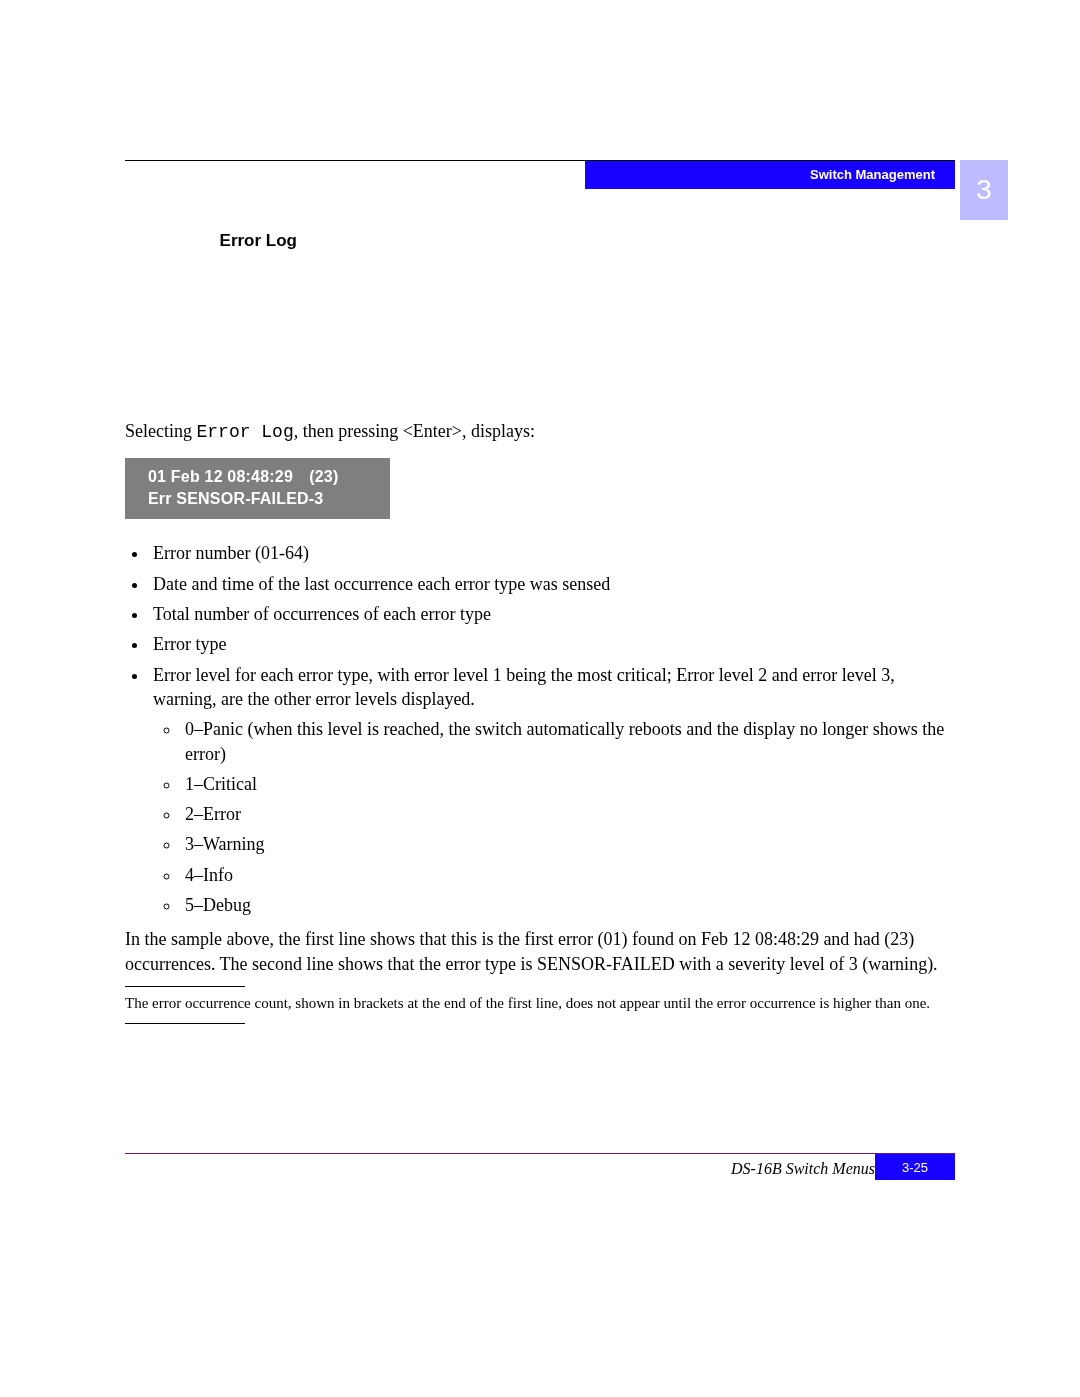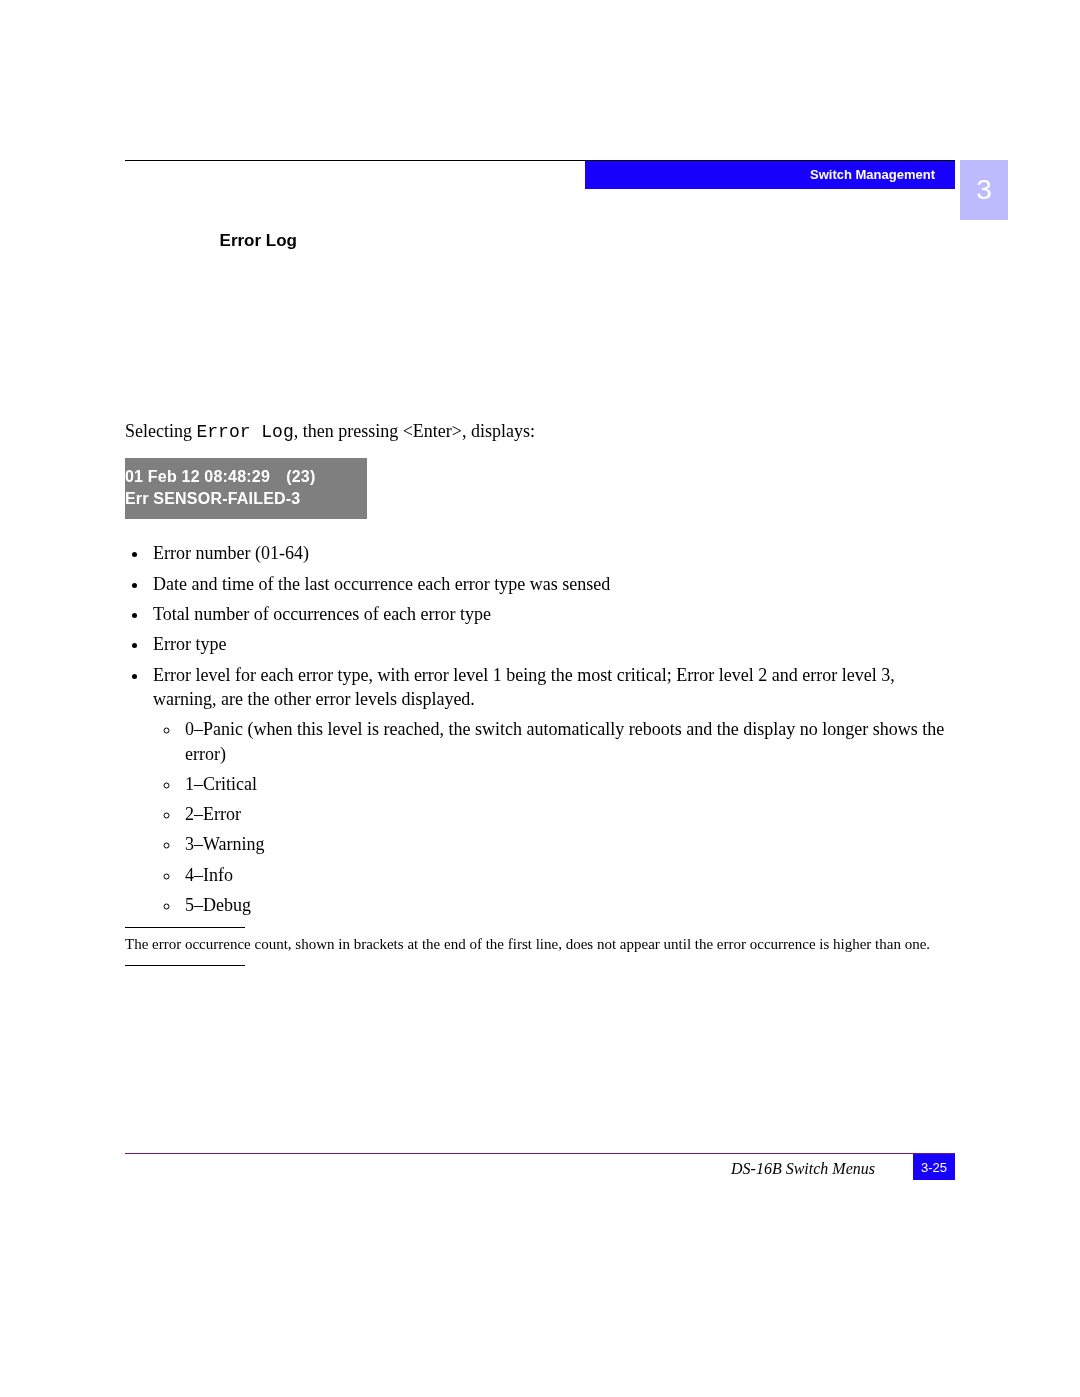--- a/index.html
+++ b/index.html
@@ -84,21 +84,21 @@
   }
   .mono {
     font-family: "Courier New", Courier, monospace;
   }
   .display-panel {
     background: #7f7f7f;
     color: #fff;
     font-family: Arial, Helvetica, sans-serif;
     font-weight: bold;
     font-size: 16px;
-    padding: 8px 12px 10px 0;
+    padding: 8px 12px 10px 23px;
     width: 230px;
     margin: 8px 0 22px 0;
     line-height: 1.35;
     letter-spacing: 0.2px;
   }
   .para {
     margin: 0 0 10px 0;
   }
   ul.outer {
     margin: 4px 0 10px 0;
@@ -138,21 +138,21 @@
     position: absolute;
     right: 80px;
     top: 6px;
     font-style: italic;
     font-size: 16px;
   }
   .footer-pagebox {
     position: absolute;
     right: 0;
     top: 0;
-    width: 42px;
+    width: 80px;
     height: 26px;
     background: #1800ff;
     color: #fff;
     font-family: Arial, Helvetica, sans-serif;
     font-size: 13px;
     display: flex;
     align-items: center;
     justify-content: center;
   }
 </style>
@@ -192,20 +192,21 @@
             <li>0–Panic (when this level is reached, the switch automatically reboots and the display no longer shows the error)</li>
             <li>1–Critical</li>
             <li>2–Error</li>
             <li>3–Warning</li>
             <li>4–Info</li>
             <li>5–Debug</li>
           </ul>
         </li>
       </ul>
 
+      <p class="para">In the sample above, the first line shows that this is the first error (01) found on Feb 12 08:48:29 and had (23) occurrences. The second line shows that the error type is SENSOR-FAILED with a severity level of 3 (warning).</p>
 
       <div class="note-rule"></div>
       <p class="note-text">The error occurrence count, shown in brackets at the end of the first line, does not appear until the error occurrence is higher than one.</p>
       <div class="note-rule"></div>
 
     </div>
   </div>
 </div>
 
 <div class="chapter-tab">

